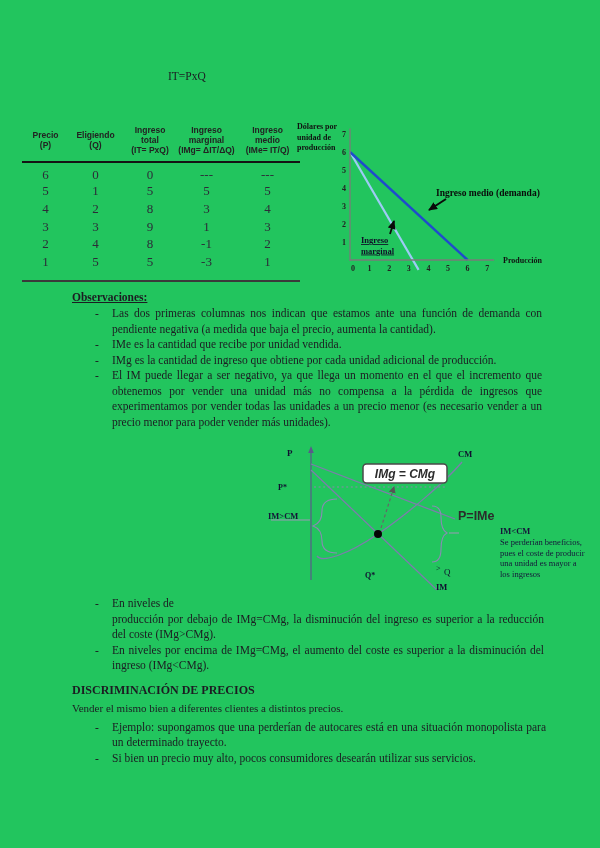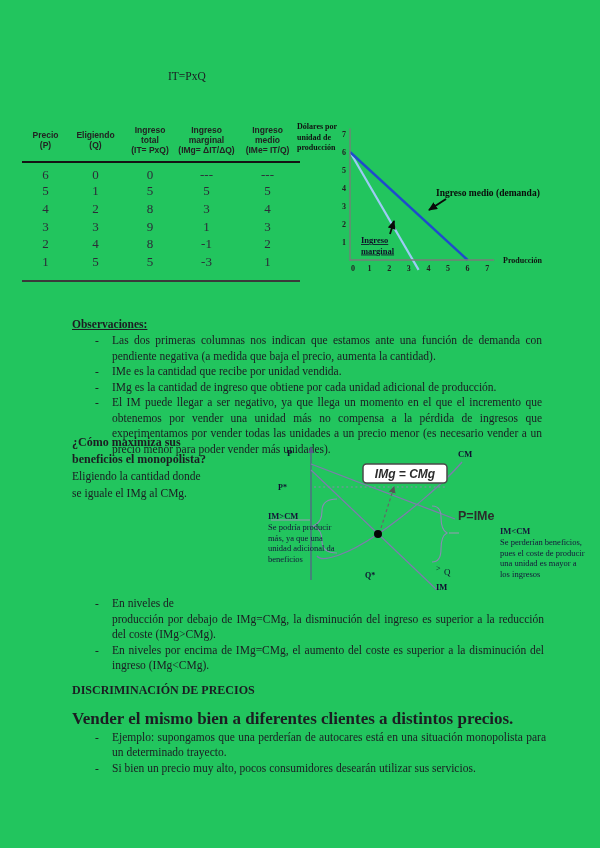--- a/index.html
+++ b/index.html
@@ -31,21 +31,21 @@
   .chart-ylabel {
     position:absolute; left:4px; top:8px; width:52px; text-align:left;
     font-weight:bold; font-size:8px; line-height:10.5px; white-space:pre-line; color:#111;
   }
   svg text.tick { font-family:"Liberation Serif", serif; font-size:8px; font-weight:bold; fill:#222; }
   svg text.axis-title { font-family:"Liberation Serif", serif; font-size:8px; font-weight:bold; fill:#111; }
   svg text.series-label { font-family:"Liberation Serif", serif; font-size:9.5px; font-weight:bold; fill:#0a0a0a; }
   svg text.series-label-sm { font-family:"Liberation Serif", serif; font-size:8.5px; font-weight:bold; fill:#101028; text-decoration:underline; }
 
   
-  .obs { left:72px; top:291px; width:470px;margin-top:27px; }
+  .obs { left:72px; top:291px; width:470px; }
   .sec-head { font-weight:bold; font-size:11.5px; text-decoration:underline; }
   .blist { margin-top:3px; }
   .bullet { position:relative; padding-left:40px; font-size:11.5px; line-height:15.5px; }
   .bullet .dash { position:absolute; left:23px; top:0; }
   .bullet .btext { display:block; text-align:justify; white-space:pre-line; }
 
   
   .maximiza { left:72px; top:434px; width:165px; }
   .max-head { font-weight:bold; font-size:12px; line-height:17px; white-space:pre-line; }
   .max-body { font-size:11.5px; line-height:17px; white-space:pre-line; }
@@ -55,21 +55,21 @@
   .diag-note { position:absolute; font-size:8.5px; line-height:10.8px; color:#16163a;margin-left:38px; }
   .diag-note .nt { font-weight:bold; display:block; }
   .note-left { left:5px; top:73px; width:80px; }   
   .note-right { left:237px; top:88px; width:86px; }
   svg text.d-serif { font-family:"Liberation Serif", serif; fill:#101030; }
   svg text.d-sans  { font-family:"Liberation Sans", sans-serif; fill:#2b2b2b; }
 
   .blist2 { left:72px; top:596px; width:472px; }
   .discrim { left:72px; top:683px; width:474px; }
   .discrim-head { font-weight:bold; font-size:12px; }
-  .discrim-intro { font-size:17px; line-height:15.5px; margin-top:13px;font-weight:bold; }
+  .discrim-intro { font-size:11px; line-height:15.5px; margin-top:3px; }
 </style>
 </head>
 <body>
 
 <div class="page">
 
   <div class="abs doc-title">IT=PxQ</div>
 
   <div class="abs tbl-wrap">
     <table class="rev">
@@ -198,26 +198,20 @@
           <span class="dash">-</span>
           <span class="btext">IMg es la cantidad de ingreso que obtiene por cada unidad adicional de producción.</span>
         </div>
         <div class="bullet">
           <span class="dash">-</span>
           <span class="btext">El IM puede llegar a ser negativo, ya que llega un momento en el que el incremento que obtenemos por vender una unidad más no compensa a la pérdida de ingresos que experimentamos por vender todas las unidades a un precio menor (es necesario vender a un precio menor para poder vender más unidades).</span>
         </div>
       </div>
   </div>
 
-  <div class="abs maximiza">
-    <div class="max-head">¿Cómo maximiza sus
-beneficios el monopolista?</div>
-    <div class="max-body">Eligiendo la cantidad donde
-se iguale el IMg al CMg.</div>
-  </div>
 
   <div class="abs diagram-box">
     <svg width="345" height="175" viewBox="0 0 345 175">
       <defs>
         <marker id="ah2" markerUnits="userSpaceOnUse" markerWidth="9" markerHeight="9" refX="6" refY="3.5" orient="auto">
           <path d="M0,0 L7,3.5 L0,7 Z" fill="#555"></path>
         </marker>
       </defs>
 
       <line x1="86" y1="12" x2="86" y2="142" stroke="#5a5a8a" stroke-width="1.2"></line>
@@ -242,21 +236,20 @@
 
       <text class="d-serif" x="233" y="19" font-size="8.5" font-weight="bold">CM</text>
       <text class="d-sans" x="233" y="82" font-size="12.5" font-weight="600">P=IMe</text>
       <text class="d-serif" x="211" y="152" font-size="8.5" font-weight="bold">IM</text>
       <text class="d-serif" x="140" y="140" font-size="8" font-weight="bold">Q*</text>
       <text class="d-serif" x="211" y="133" font-size="8" fill="#777">&gt;</text>
       <text class="d-serif" x="219" y="137" font-size="9">Q</text>
     </svg>
     <div class="diag-note note-left">
       <span class="nt">IM&gt;CM</span>
-      <span>Se podría producir más, ya que una unidad adicional da beneficios</span>
     </div>
     <div class="diag-note note-right">
       <span class="nt">IM&lt;CM</span>
       <span>Se perderían beneficios, pues el coste de producir una unidad es mayor a los ingresos</span>
     </div>
   </div>
 
   <div class="abs blist2">
       <div class="bullet">
         <span class="dash">-</span>

